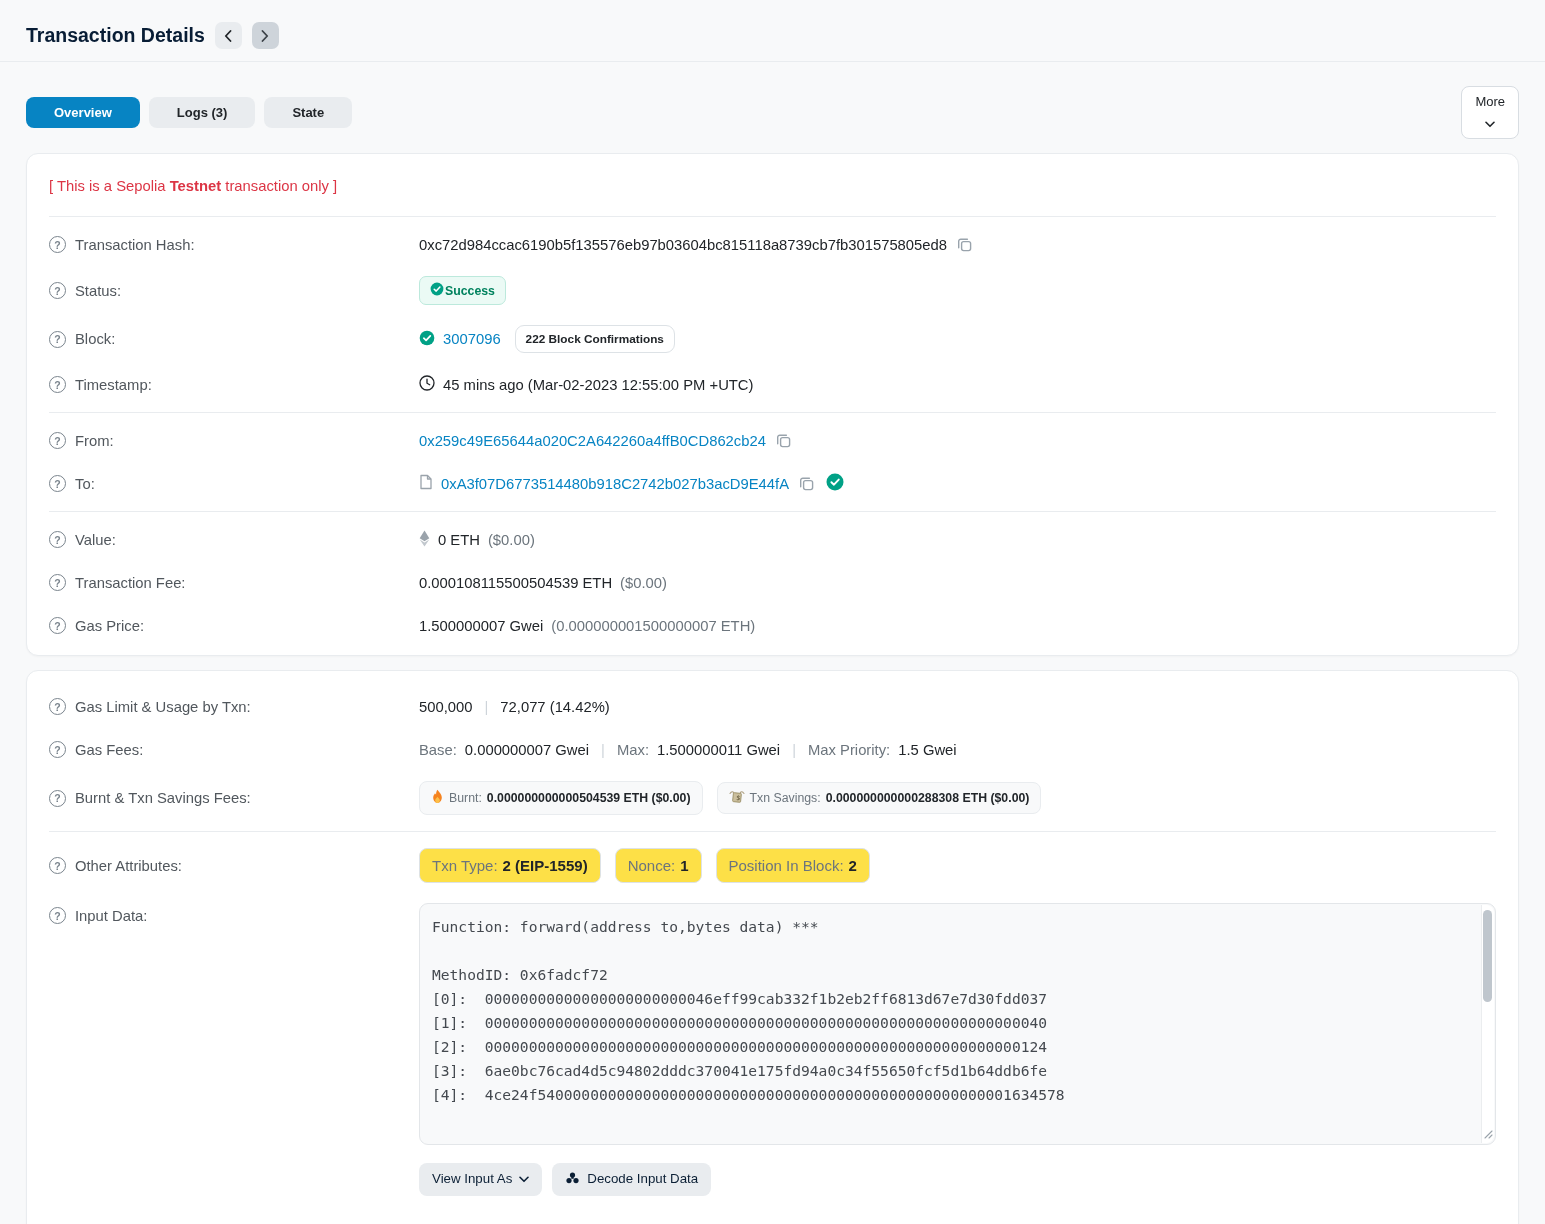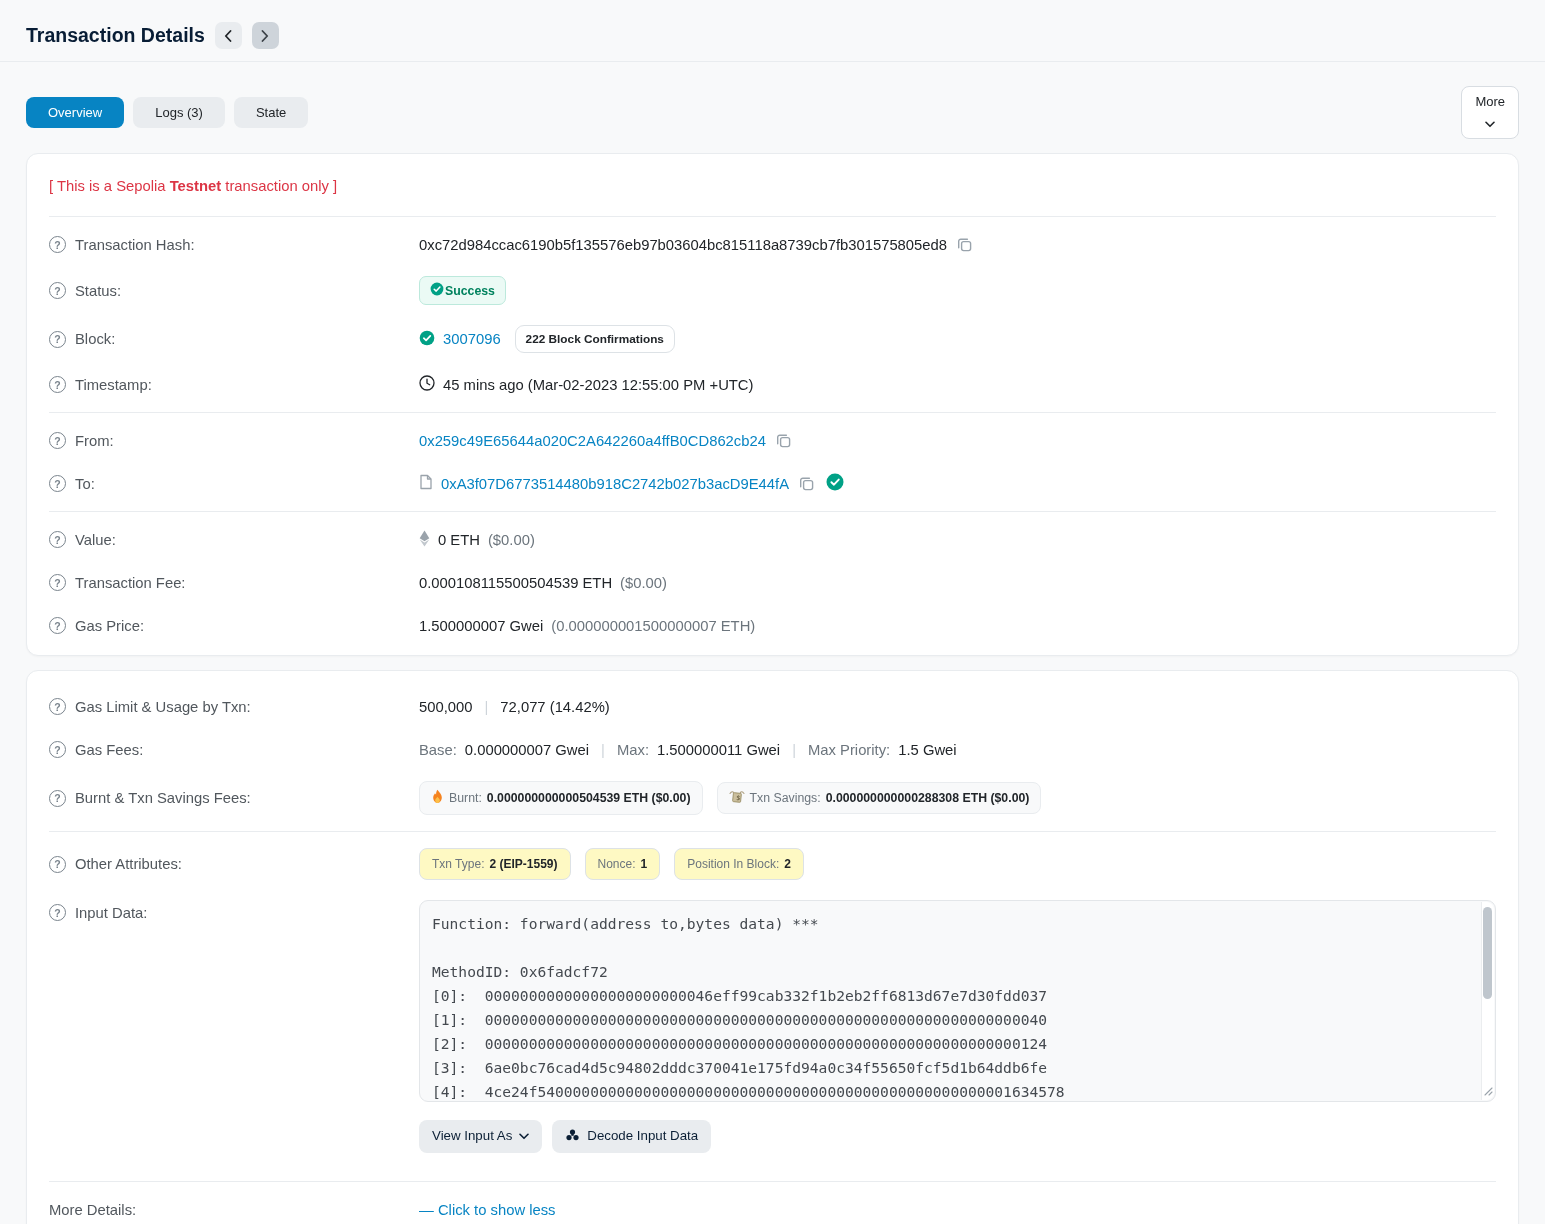--- a/index.html
+++ b/index.html
@@ -15,21 +15,21 @@
   .page-title { font-size:19.5px; font-weight:700; color:#081d35;text-align:right; }
   .nav-btn { width:27px; height:27px; border:none; border-radius:7px; display:flex;
     align-items:center; justify-content:center; cursor:pointer; }
   .nav-prev { background:#e9ecef; }
   .nav-next { background:#ced4da; }
   .nav-btn svg { display:block; }
   .top-divider { border:none; border-top:1px solid #e9ecef; margin:0 -26px; }
 
   
   .tabs-row { display:flex; align-items:center; margin:24px 0 14px 0; }
-  .tab { border:none; border-radius:8px; padding:8px 22px; font-size:13px; font-weight:400;
+  .tab { border:none; border-radius:8px; padding:8px 28px; font-size:13px; font-weight:700;
     margin-right:9px; cursor:pointer; background:#e9ecef; color:#212529;
     font-family:"Liberation Sans",sans-serif; }
   .tab.active { background:#0784c3; color:#fff; }
   .spacer { flex:1; }
   .more-btn { display:flex; align-items:center; gap:7px; background:#fff; color:#212529;
     border:1px solid #d8dde2; border-radius:8px; padding:7px 13px; font-size:13px;
     font-weight:500; cursor:pointer; font-family:"Liberation Sans",sans-serif;flex-direction:column; }
 
   
   .card { background:#fff; border:1px solid #e9ecef; border-radius:12px;
@@ -61,28 +61,28 @@
     font-size:12.3px; font-weight:700; }
 
   .pill { background:#fff; border:1px solid #dde2e6; border-radius:7px; padding:6px 10px;
     font-size:11.8px; font-weight:700; color:#212529; }
 
   .fee-badge { display:inline-flex; align-items:center; gap:5px; background:#f8f9fa;
     border:1px solid #e9ecef; border-radius:8px; padding:7px 11px; font-size:12.3px; }
   .fee-badge .lbl { color:#6c757d; }
   .fee-badge .val { font-weight:700; color:#212529; }
 
-  .attr-badge { display:inline-flex; gap:5px; background:#fef9c3; border:1px solid #dde2e6;
-    border-radius:8px; padding:8px 12px; font-size:12px; }
+  .attr-badge { display:inline-flex; gap:5px; background:#fde047; border:1px solid #dde2e6;
+    border-radius:8px; padding:8px 12px; font-size:15px; }
   .attr-badge .lbl { color:#6c757d; }
   .attr-badge .val { font-weight:700; color:#212529; }
 
   
   .input-box { position:relative; flex:1; background:#f8f9fa; border:1px solid #e3e6e9;
-    border-radius:9px; height:202px; overflow:hidden; padding:11px 24px 0 12px; }
+    border-radius:9px; height:242px; overflow:hidden; padding:11px 24px 0 12px; }
   .mono-line { font-family:"DejaVu Sans Mono","Liberation Mono",monospace;
     font-size:14.6px; height:24px; line-height:24px; white-space:pre; color:#44494f; }
   .vscroll { position:absolute; top:1px; right:1px; bottom:1px; width:13px; background:#fff;
     border-left:1px solid #ebedef; border-radius:0 8px 8px 0; }
   .vthumb { position:absolute; top:5px; right:2px; width:9px; height:92px;
     background:#bfc6cd; border-radius:5px; cursor:pointer; }
   .resize-grip { position:absolute; right:2px; bottom:2px; cursor:nwse-resize; }
 
   .input-actions { display:flex; gap:10px; padding:8px 0 12px 0; }
   .gray-btn { display:flex; align-items:flex-start; gap:7px; background:#e9ecef; color:#0b1f35;

